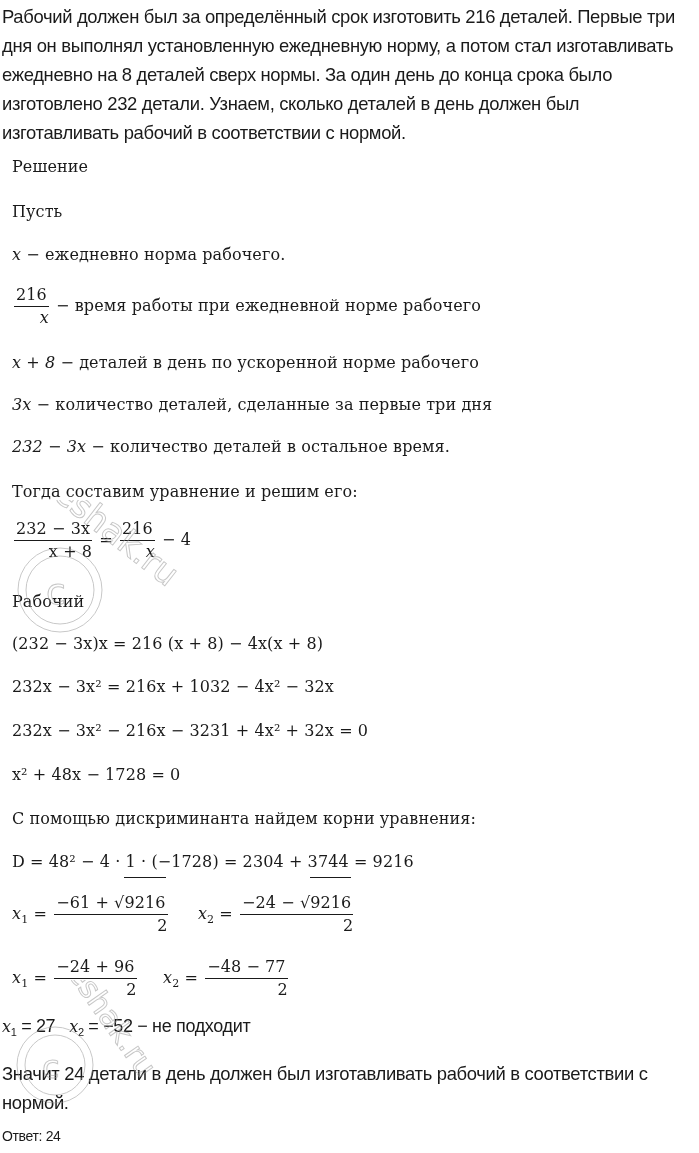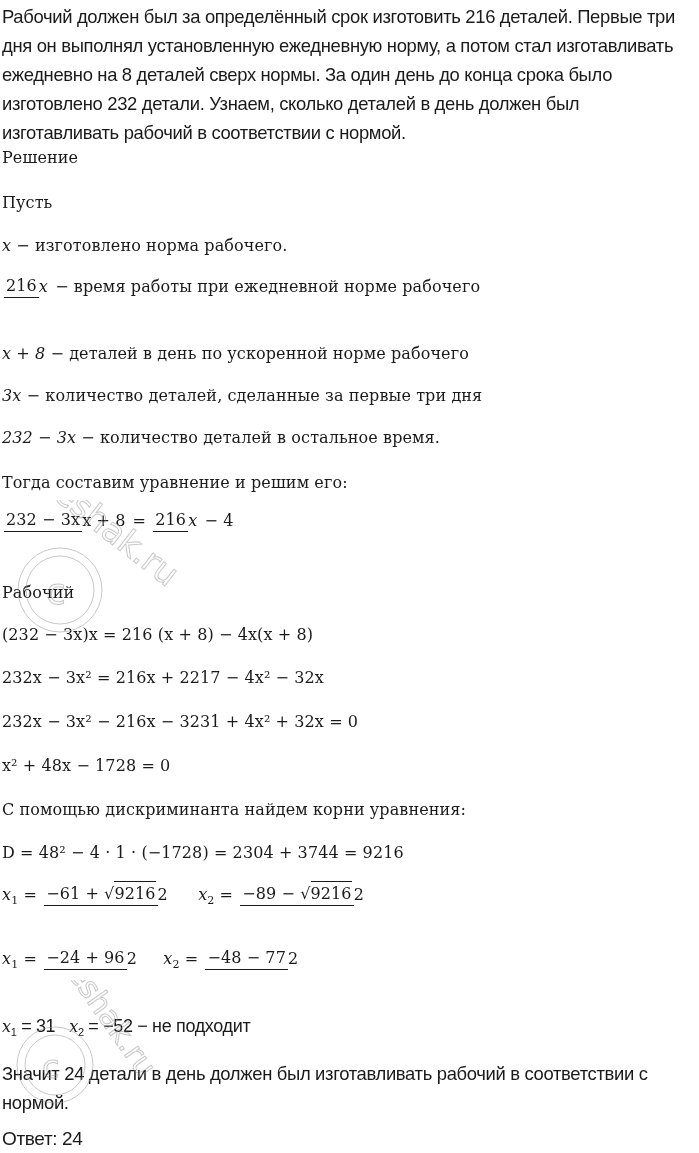--- a/index.html
+++ b/index.html
@@ -5,42 +5,42 @@
   html, body { margin: 0; padding: 0; background: #ffffff; }
   body {
     width: 699px; height: 1153px; position: relative; overflow: hidden;
     color: #1a1a1a;
   }
   .problem {
     position: absolute; left: 2px; top: 2px; width: 695px;
     font-family: "Liberation Sans", sans-serif; font-size: 19px; line-height: 29px;
     letter-spacing: -0.35px; transform: scaleX(0.97); transform-origin: left top;
   }
-  .line { position: absolute; left: 2px; white-space: nowrap;
-    font-family: "DejaVu Serif", serif; font-size: 16px; letter-spacing: 0.1px; }
+  .line { position: absolute; left: 12px; white-space: nowrap;
+    font-family: "DejaVu Serif", serif; font-size: 16px; letter-spacing: 0.1px; margin-top: 9px; }
   .m { font-style: italic; font-family: "DejaVu Serif", serif; }
-  .frac { display: inline-flex; flex-direction: row; align-items: flex-start; vertical-align: middle; margin: 0 2px; }
+  .frac { display: inline-flex; flex-direction: column; align-items: flex-end; vertical-align: middle; margin: 0 2px; }
   .frac .num { padding: 0 2px 1px; border-bottom: 1.3px solid #1a1a1a; line-height: 20px; }
   .frac .den { padding-top: 1px; line-height: 20px; }
   sub { font-size: 11px; vertical-align: -4px; }
-  .sqrt { border-top: 1.3px solid #1a1a1a; padding-top: 2px; }
+  .sqrt { border-top: 1.3px solid #1a1a1a; padding-top: 15px; }
   .sans-line { position: absolute; left: 2px; white-space: nowrap;
-    font-family: "Liberation Sans", sans-serif; font-size: 19px; letter-spacing: -0.35px; }
+    font-family: "Liberation Sans", sans-serif; font-size: 14px; letter-spacing: -0.35px; }
   .watermark { position: absolute; pointer-events: none; opacity: 0.55; }
 </style>
 </head>
 <body>
 
 <div class="problem">Рабочий должен был за определённый срок изготовить 216 деталей. Первые три дня он выполнял установленную ежедневную норму, а потом стал изготавливать ежедневно на 8 деталей сверх нормы. За один день до конца срока было изготовлено 232 детали. Узнаем, сколько деталей в день должен был изготавливать рабочий в соответствии с нормой.</div>
 
 <div class="line" style="top:148px">Решение</div>
 <div class="line" style="top:193px">Пусть</div>
 
 <div class="line" style="top:236px">
-  <span class="m">x</span><span> − изготовлено норма рабочего.</span>
+  <span class="m">x</span><span> − ежедневно норма рабочего.</span>
 </div>
 
 <div class="line" style="top:276px">
   <span class="frac">
     <span class="num">216</span>
     <span class="den m">x</span>
   </span><span> − время работы при ежедневной норме рабочего</span>
 </div>
 
 <div class="line" style="top:344px">
@@ -64,39 +64,39 @@
   <span class="frac">
     <span class="num">216</span>
     <span class="den m">x</span>
   </span>
   <span>− 4</span>
 </div>
 
 <div class="line" style="top:583px">Рабочий</div>
 
 <div class="line" style="top:625px">(232 − 3x)x = 216 (x + 8) − 4x(x + 8)</div>
-<div class="line" style="top:668px">232x − 3x² = 216x + 2217 − 4x² − 32x</div>
+<div class="line" style="top:668px">232x − 3x² = 216x + 1032 − 4x² − 32x</div>
 <div class="line" style="top:712px">232x − 3x² − 216x − 3231 + 4x² + 32x = 0</div>
 <div class="line" style="top:756px">x² + 48x − 1728 = 0</div>
 
 <div class="line" style="top:800px">С помощью дискриминанта найдем корни уравнения:</div>
 <div class="line" style="top:843px">D = 48² − 4 · 1 · (−1728) = 2304 + 3744 = 9216</div>
 
 <div class="line" style="top:884px">
   <span class="m">x</span><sub>1</sub>
   <span>=</span>
   <span class="frac">
     <span class="num"><span>−61 + </span><span>√</span><span class="sqrt">9216</span></span>
     <span class="den">2</span>
   </span>
   <span style="display:inline-block;width:18px"></span>
   <span class="m">x</span><sub>2</sub>
   <span>=</span>
   <span class="frac">
-    <span class="num"><span>−89 − </span><span>√</span><span class="sqrt">9216</span></span>
+    <span class="num"><span>−24 − </span><span>√</span><span class="sqrt">9216</span></span>
     <span class="den">2</span>
   </span>
 </div>
 
 <div class="line" style="top:948px">
   <span class="m">x</span><sub>1</sub>
   <span>=</span>
   <span class="frac">
     <span class="num">−24 + 96</span>
     <span class="den">2</span>
@@ -105,21 +105,21 @@
   <span class="m">x</span><sub>2</sub>
   <span>=</span>
   <span class="frac">
     <span class="num">−48 − 77</span>
     <span class="den">2</span>
   </span>
 </div>
 
 <div class="sans-line" style="top:1016px; font-size:18px">
   <span class="m" style="font-size:16px">x</span><sub>1</sub>
-  <span>= 31</span>
+  <span>= 27</span>
   &nbsp;&nbsp;<span class="m" style="font-size:16px">x</span><sub>2</sub>
   <span>= −52 − не подходит</span>
 </div>
 
 <div class="sans-line" style="top:1059px; white-space:normal; width:695px; line-height:29px; font-size:19px; transform:scaleX(0.97); transform-origin:left top;">Значит 24 детали в день должен был изготавливать рабочий в соответствии с нормой.</div>
 
 <div class="sans-line" style="top:1128px">Ответ: 24</div>
 
 <svg class="watermark" style="left:10px; top:500px" width="180" height="140" viewBox="0 0 180 140">
   <g fill="none" stroke="#9a9a9a" stroke-width="1">

